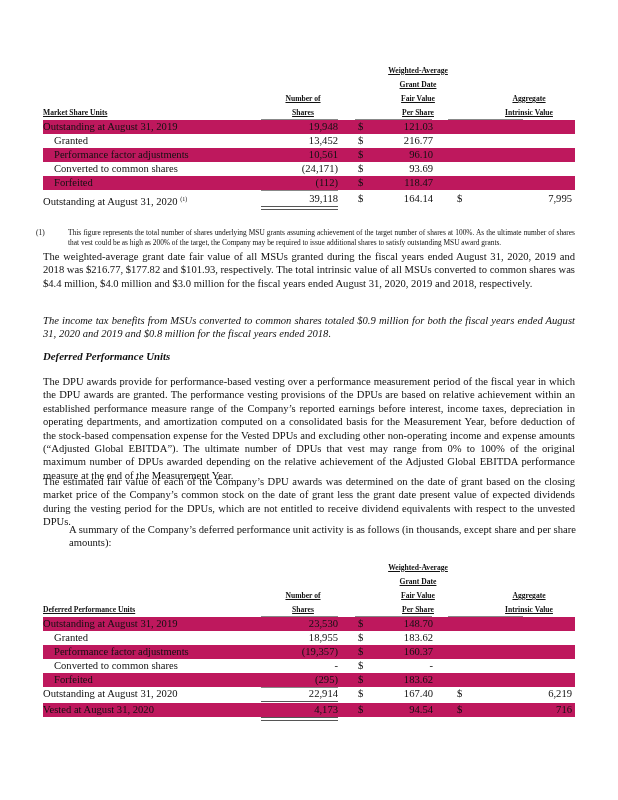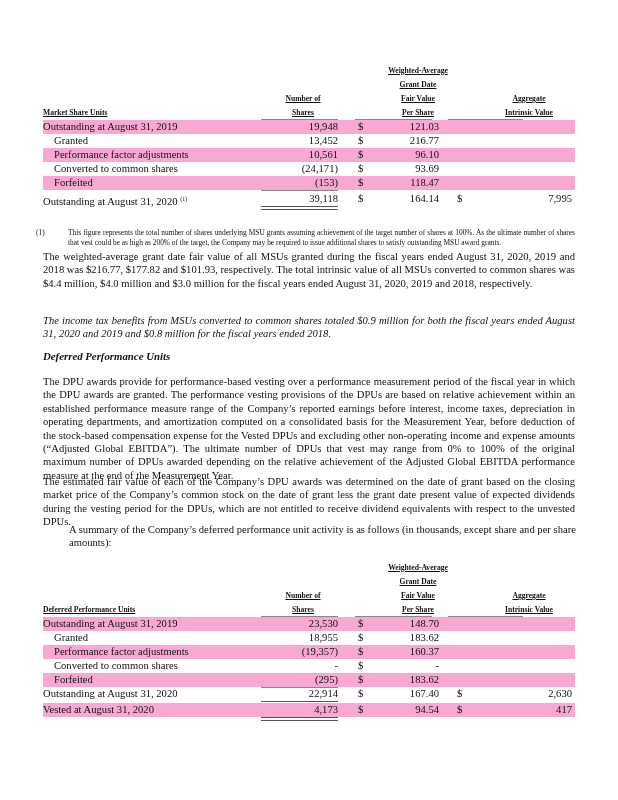--- a/index.html
+++ b/index.html
@@ -20,26 +20,26 @@
       position: absolute; left: 68px; width: 507px; font-size: 7.4px; line-height: 9.6px; text-align: justify; margin: 0;
     }
     .footnote-marker { position: absolute; left: -32px; top: 0; }
     .tbl { position: absolute; left: 43px; width: 532px; }
     .hdr { position: absolute; font-size: 7.6px; font-weight: bold; text-align: center; line-height: 10px; text-decoration: underline; }
     .hdr.left { text-align: left; text-decoration: underline; }
     .row {
       position: absolute; left: 0; width: 532px; height: 14px;
       font-size: 10.6px; line-height: 14px;
     }
-    .row.hl { background: #f9a8d4; }
+    .row.hl { background: #be185d; }
     .row .lbl { position: absolute; left: 0; white-space: nowrap; }
     .row .lbl.indent { left: 11px; }
     .row .sh { position: absolute; right: 237px; text-align: right; }
     .row .d1 { position: absolute; left: 315px; }
-    .row .pps { position: absolute; right: 136px; text-align: right; margin-left: 8px; }
+    .row .pps { position: absolute; right: 142px; text-align: right; margin-left: 8px; }
     .row .d2 { position: absolute; left: 414px; }
     .row .agg { position: absolute; right: 3px; text-align: right; }
     .hline { position: absolute; height: 0; border-top: 1px solid #888; }
     .dline { position: absolute; height: 2px; border-top: 1px solid #555; border-bottom: 1px solid #555; }
     sup { font-size: 6px; vertical-align: 4px; }
     .pageno { position: absolute; left: 0; width: 618px; top: 752px; text-align: center; font-size: 10px; }
   </style>
 </head>
 <body>
 
@@ -79,21 +79,21 @@
       <span class="pps">96.10</span>
     </div>
     <div class="row" style="top:96px;">
       <span class="lbl indent">Converted to common shares</span>
       <span class="sh">(24,171)</span>
       <span class="d1">$</span>
       <span class="pps">93.69</span>
     </div>
     <div class="row hl" style="top:110px;">
       <span class="lbl indent">Forfeited</span>
-      <span class="sh">(153)</span>
+      <span class="sh">(112)</span>
       <span class="d1">$</span>
       <span class="pps">118.47</span>
     </div>
     <div class="hline" style="left:218px; width:77px; top:124px;"></div>
     <div class="row" style="top:126px;">
       <span class="lbl"><span>Outstanding at August 31, 2020</span> <sup>(1)</sup></span>
       <span class="sh">39,118</span>
       <span class="d1">$</span>
       <span class="pps">164.14</span>
       <span class="d2">$</span>
@@ -160,27 +160,27 @@
       <span class="d1">$</span>
       <span class="pps">183.62</span>
     </div>
     <div class="hline" style="left:218px; width:77px; top:124px;"></div>
     <div class="row" style="top:124px;">
       <span class="lbl">Outstanding at August 31, 2020</span>
       <span class="sh">22,914</span>
       <span class="d1">$</span>
       <span class="pps">167.40</span>
       <span class="d2">$</span>
-      <span class="agg">2,630</span>
+      <span class="agg">6,219</span>
     </div>
     <div class="dline" style="left:218px; width:77px; top:138px;"></div>
     <div class="row hl" style="top:140px;">
       <span class="lbl">Vested at August 31, 2020</span>
       <span class="sh">4,173</span>
       <span class="d1">$</span>
       <span class="pps">94.54</span>
       <span class="d2">$</span>
-      <span class="agg">417</span>
+      <span class="agg">716</span>
     </div>
     <div class="dline" style="left:218px; width:77px; top:154px;"></div>
   </div>
 
 </div>
 
 </body></html>

